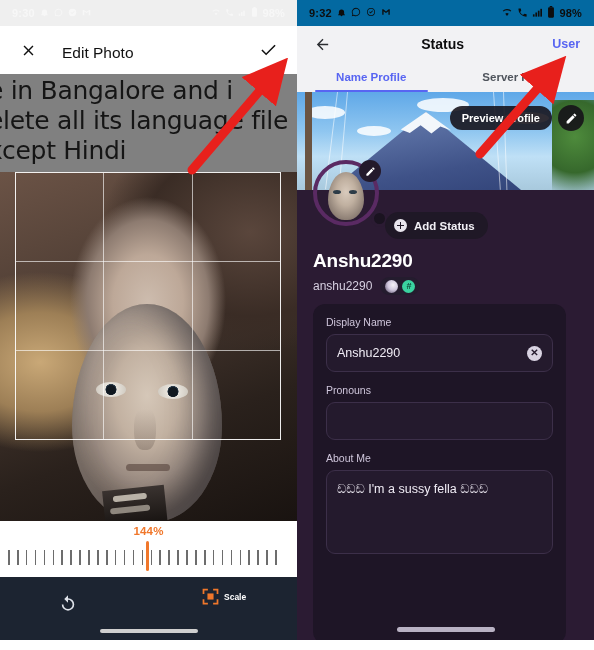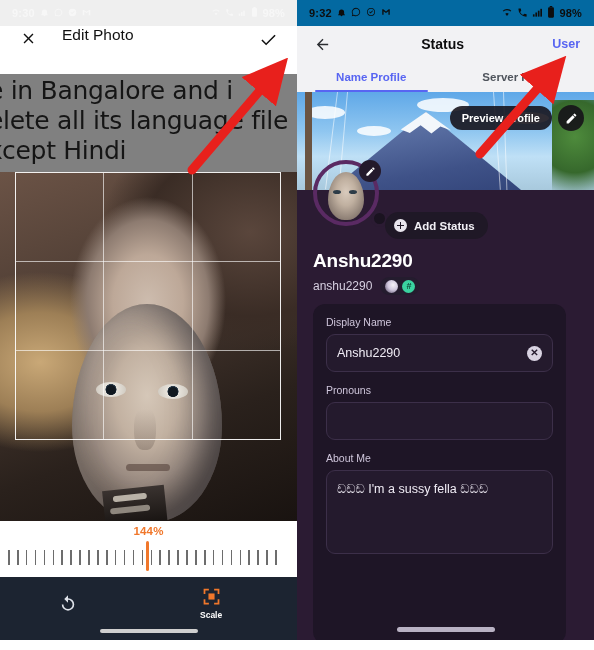--- a/index.html
+++ b/index.html
@@ -22,21 +22,21 @@
 
   
   .sb-pale{background:#efefef;color:#f7f7f7;}
   .sb-pale .sb-icon svg{fill:#f7f7f7;}
   
   .sb-dark{background:#0369a1;color:#0d0d0d;}
   .sb-dark .sb-icon svg{fill:#0d0d0d;}
 
   
   .ep-appbar{position:absolute;left:0;top:26px;width:100%;height:48px;background:#fff;
-             display:flex;align-items:flex-start;padding:0 16px;box-sizing:border-box;}
+             display:flex;align-items:flex-end;padding:12px 16px;box-sizing:border-box;}
   .ep-close{width:24px;height:24px;display:flex;align-items:center;justify-content:center;}
   .ep-title{flex:1;margin-left:22px;font-size:15.5px;color:#111;font-weight:500;}
   .ep-check{width:26px;height:26px;display:flex;align-items:center;justify-content:center;}
 
   .ep-canvas{position:absolute;left:0;top:74px;width:100%;height:447px;background:#1a1512;overflow:hidden;}
   
   .shot{position:absolute;left:0;top:0;width:100%;height:100%;}
   .shot-textband{position:absolute;left:0;top:0;width:100%;height:98px;background:#808080;overflow:hidden;}
   .shot-textband .tl{position:absolute;left:-12px;font-size:25px;color:#151515;
                      font-family:"DejaVu Sans",sans-serif;white-space:nowrap;letter-spacing:-.3px;}
@@ -71,21 +71,21 @@
   .ep-slider{position:absolute;left:0;top:521px;width:100%;height:56px;background:#fff;
              border-radius:12px 12px 0 0;}
   .ep-pct{position:absolute;top:4px;left:0;width:100%;text-align:center;
           font-size:11.5px;font-weight:bold;color:#f0772b;letter-spacing:.2px;}
   .ticks{position:absolute;left:8px;top:24px;width:269px;height:24px;display:flex;
          align-items:center;justify-content:space-between;}
   .ticks i{display:block;width:1.6px;height:15px;background:#6d6d6d;}
   .tick-cur{position:absolute;left:146px;top:20px;width:3.4px;height:30px;background:#f0772b;border-radius:2px;}
 
   .ep-tools{position:absolute;left:0;top:577px;width:100%;height:63px;background:#1c2431;}
-  .tool{position:absolute;top:9px;display:flex;flex-direction:column;align-items:center;gap:3px;}
+  .tool{position:absolute;top:9px;display:flex;flex-direction:row;align-items:center;gap:3px;}
   .tool .lbl{font-size:8.5px;font-weight:bold;color:#fff;}
   .tool-rotate{left:58px;top:17px;}
   .tool-scale{left:200px;}
   .homebar{position:absolute;left:50%;transform:translateX(-50%);bottom:7px;
            width:98px;height:4px;border-radius:3px;background:#cfcfcf;}
 
   
   .pr-appbar{position:absolute;left:0;top:26px;width:100%;height:36px;background:#f2f2f4;
              display:flex;align-items:center;padding:0 14px;box-sizing:border-box;}
   .pr-back{width:22px;height:22px;display:flex;align-items:center;justify-content:center;}

